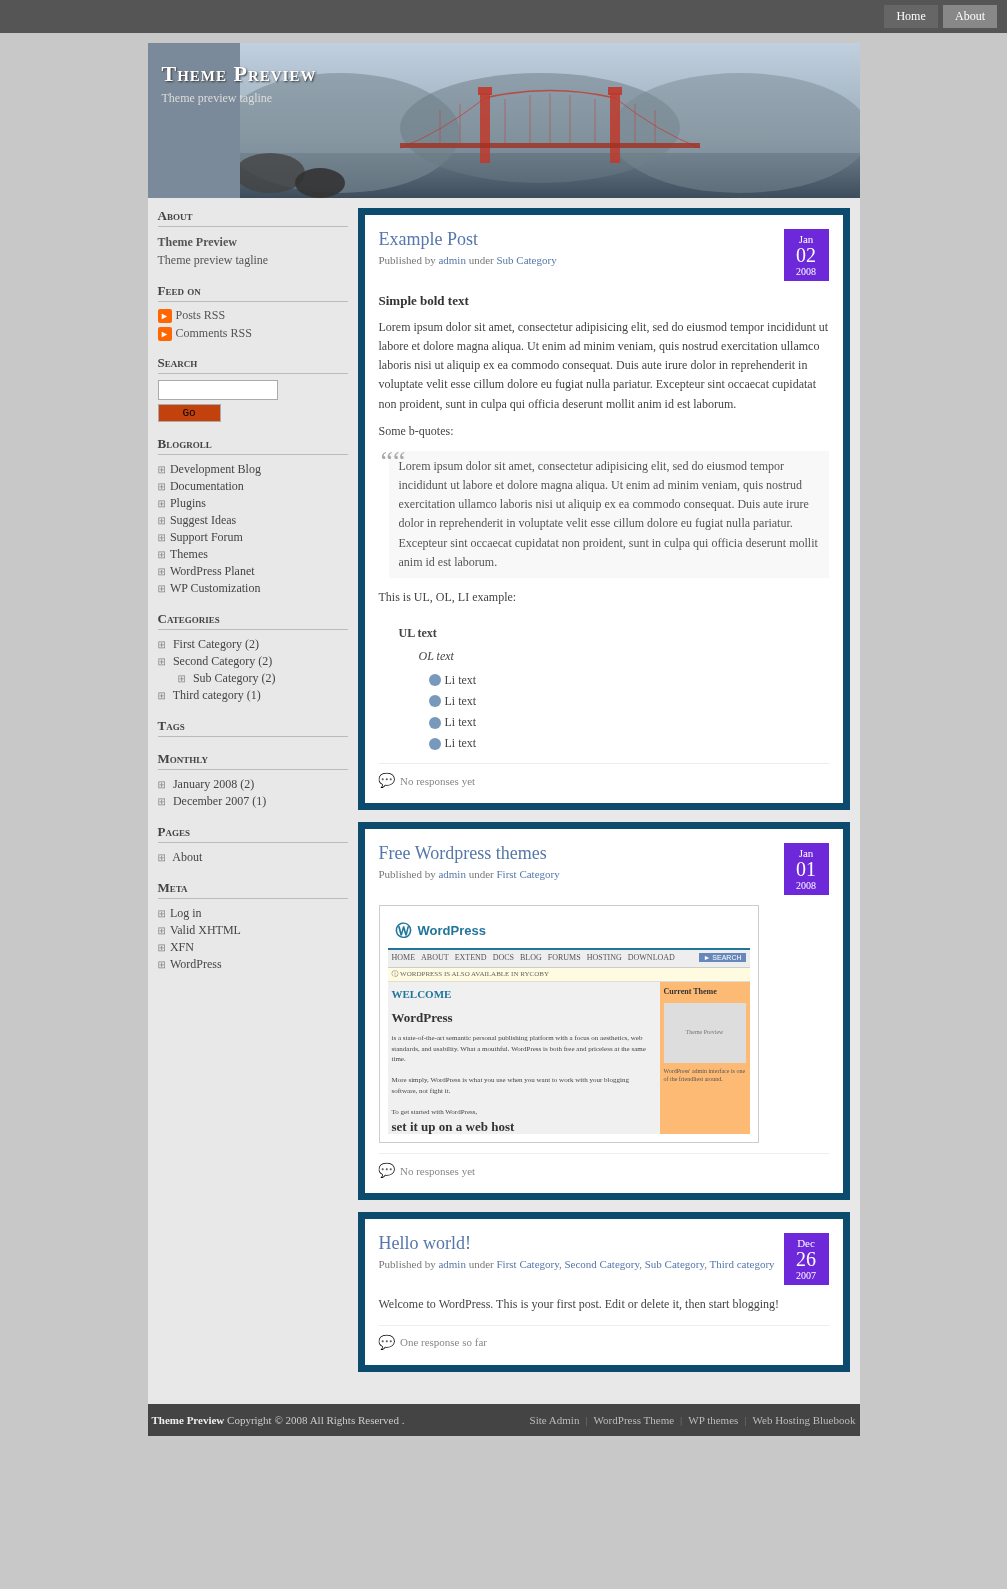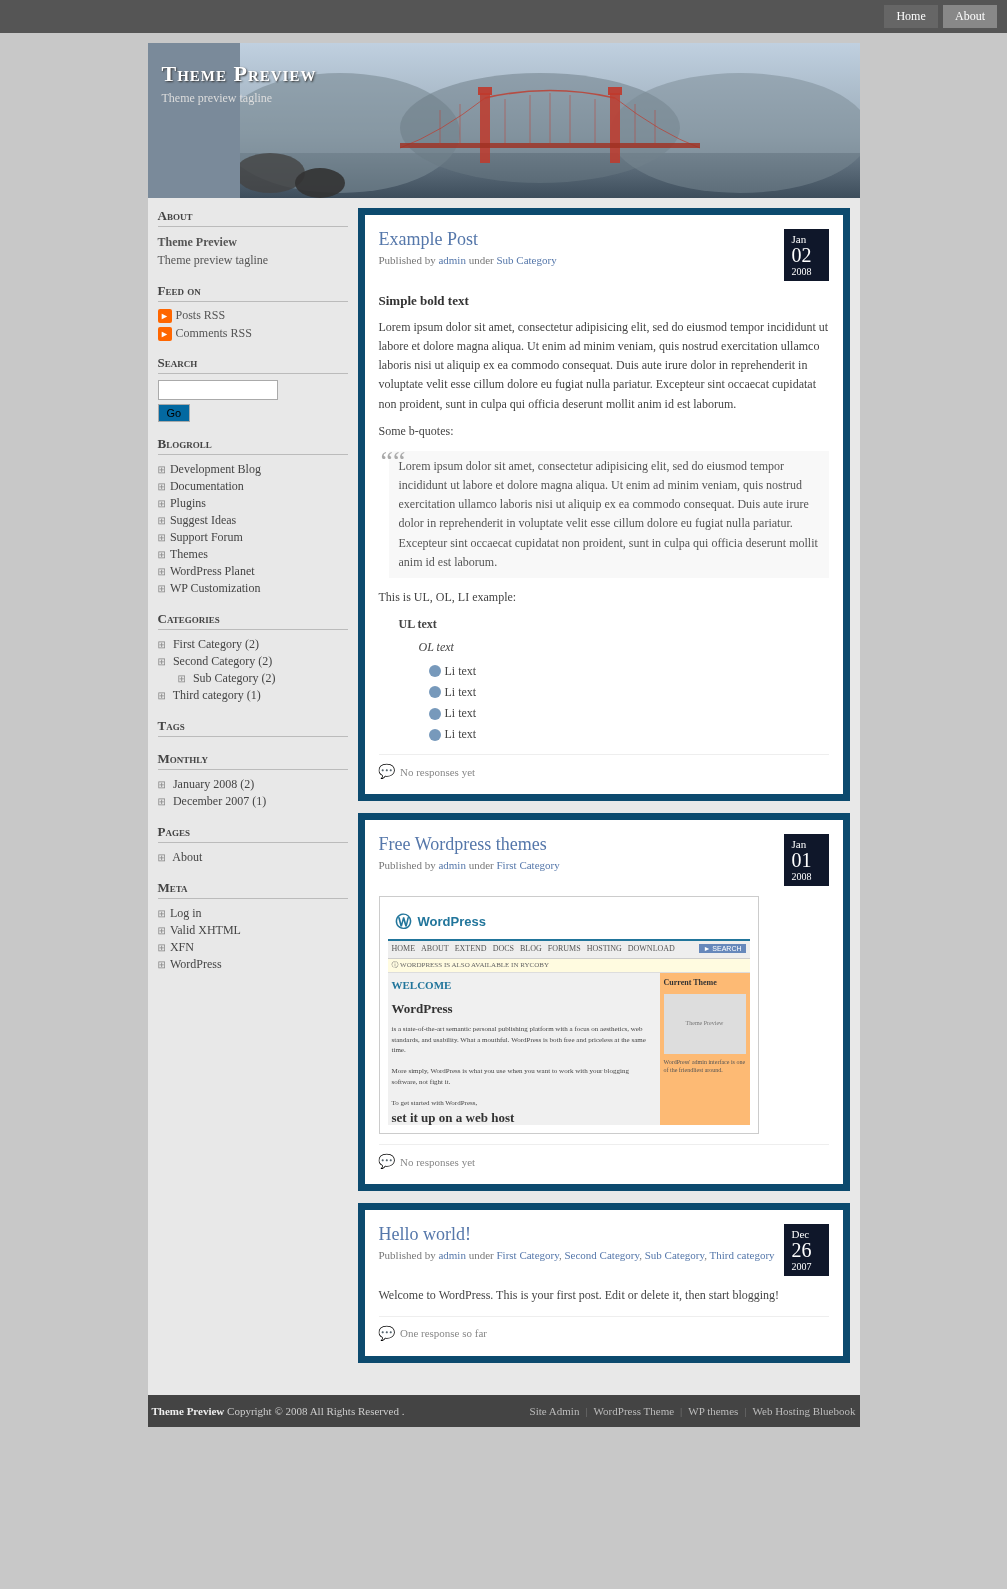--- a/index.html
+++ b/index.html
@@ -111,45 +111,45 @@
     }
     .feed-icon {
       display: inline-block; width: 14px; height: 14px;
       background: #f60; border-radius: 2px;
       color: #fff; font-size: 9px; text-align: center; line-height: 14px;
     }
     #search-input {
       width: 120px; padding: 2px 4px; border: 1px solid #aaa; font-size: 12px;
     }
     #search-btn {
-      padding: 2px 8px; font-size: 11px; cursor: pointer;
-      background: #0369a1; border: 1px solid #aaa; margin-top: 4px;
+      padding: 2px 24px; font-size: 11px; cursor: pointer;
+      background: #c2410c; border: 1px solid #aaa; margin-top: 4px; font-family: Liberation Mono, monospace;
     }
     .sub-item { margin-left: 20px; }
     .sub-item::before { content: '⊞'; color: #888; margin-right: 4px; font-size: 10px; }
 
     
     #main-content { flex: 1; }
 
     
     .post {
       background: #fff;
       border: 7px solid #0c4a6e;
       margin-bottom: 12px;
       padding: 14px;
       position: relative;
     }
     .post-header { display: flex; justify-content: space-between; align-items: flex-start; }
     .post-title { font-size: 18px; color: #5577aa; font-weight: normal; font-family: Georgia, serif; }
     .post-meta { font-size: 11px; color: #777; margin-top: 4px; }
     .post-meta a { color: #5577aa; text-decoration: none; }
     .post-date {
-      background: #0f172a;
+      background: #6d28d9;
       color: #fff;
-      text-align: left;
+      text-align: center;
       padding: 4px 8px;
       min-width: 45px;
       font-size: 11px;
       flex-shrink: 0;
     }
     .post-date .day { font-size: 20px; display: block; line-height: 1; }
     .post-date .year { font-size: 10px; }
     .post-body { margin-top: 10px; font-size: 12px; line-height: 1.6; color: #444; }
     .post-body strong { color: #333; font-size: 13px; display: block; margin-bottom: 6px; }
     .post-body p { margin-bottom: 8px; }
@@ -164,21 +164,21 @@
     }
     blockquote::before {
       content: '\201C\201C';
       font-size: 28px;
       color: #aaa;
       position: absolute;
       left: -8px;
       top: -4px;
       line-height: 1;
     }
-    .list-section { margin: 8px 0 8px 20px; font-size: 12px; }
+    .list-section { margin: 17px 0 8px 20px; font-size: 12px; }
     .list-section .ul-item { margin-left: 0; font-weight: bold; margin-bottom: 4px; }
     .list-section .ol-item { margin-left: 20px; font-style: italic; margin-bottom: 4px; }
     .li-item { display: flex; align-items: center; gap: 4px; margin: 2px 0 2px 30px; }
     .li-bullet {
       display: inline-block; width: 12px; height: 12px;
       background: #7799bb; border-radius: 50%;
       flex-shrink: 0;
     }
     .post-comments {
       margin-top: 10px;

